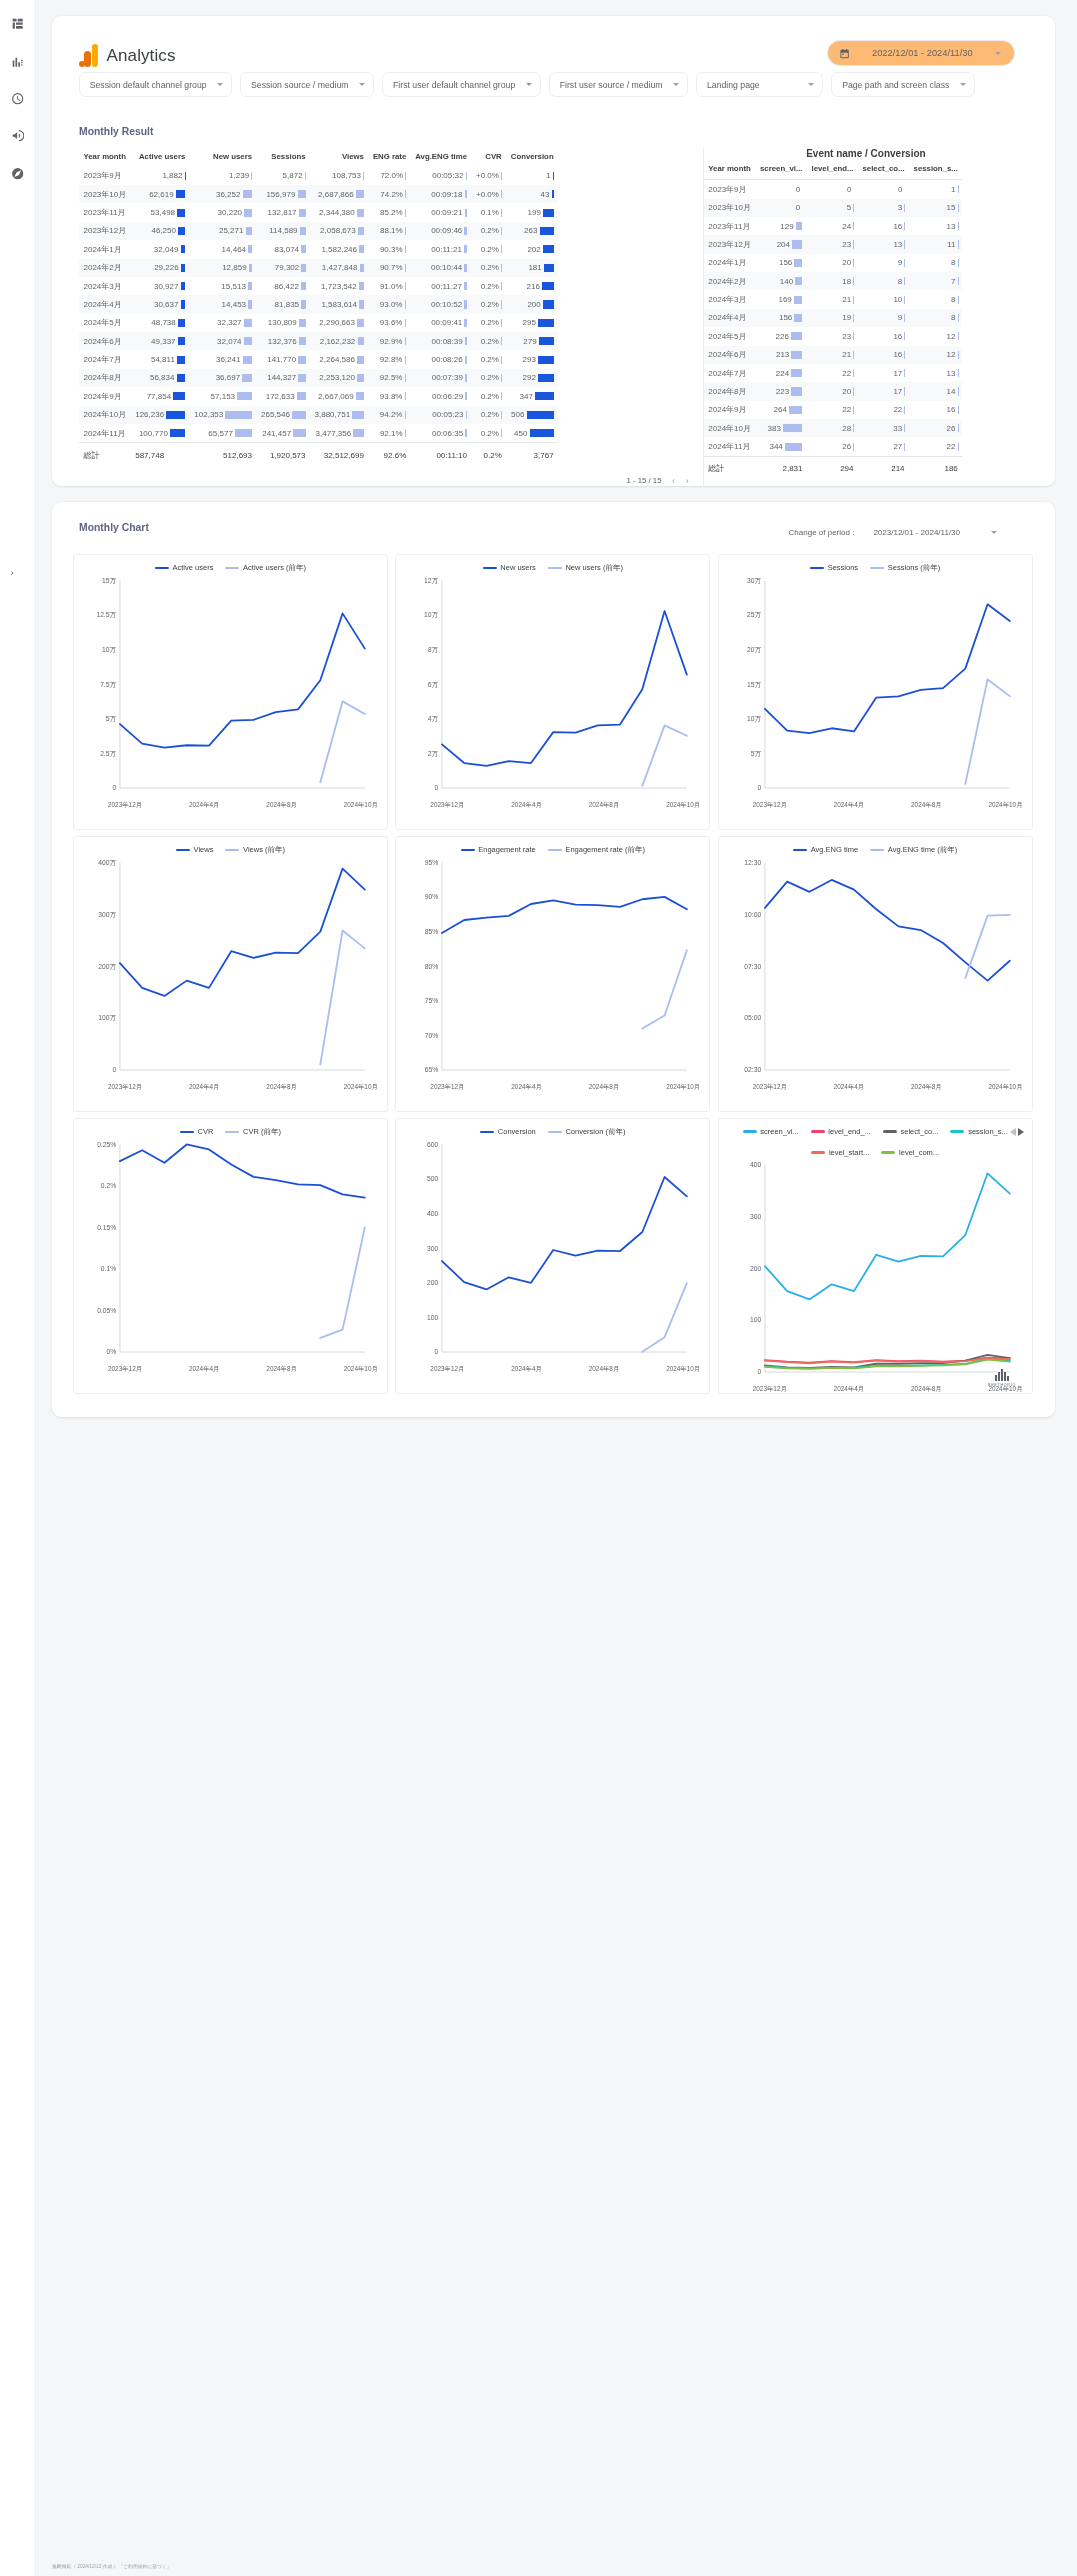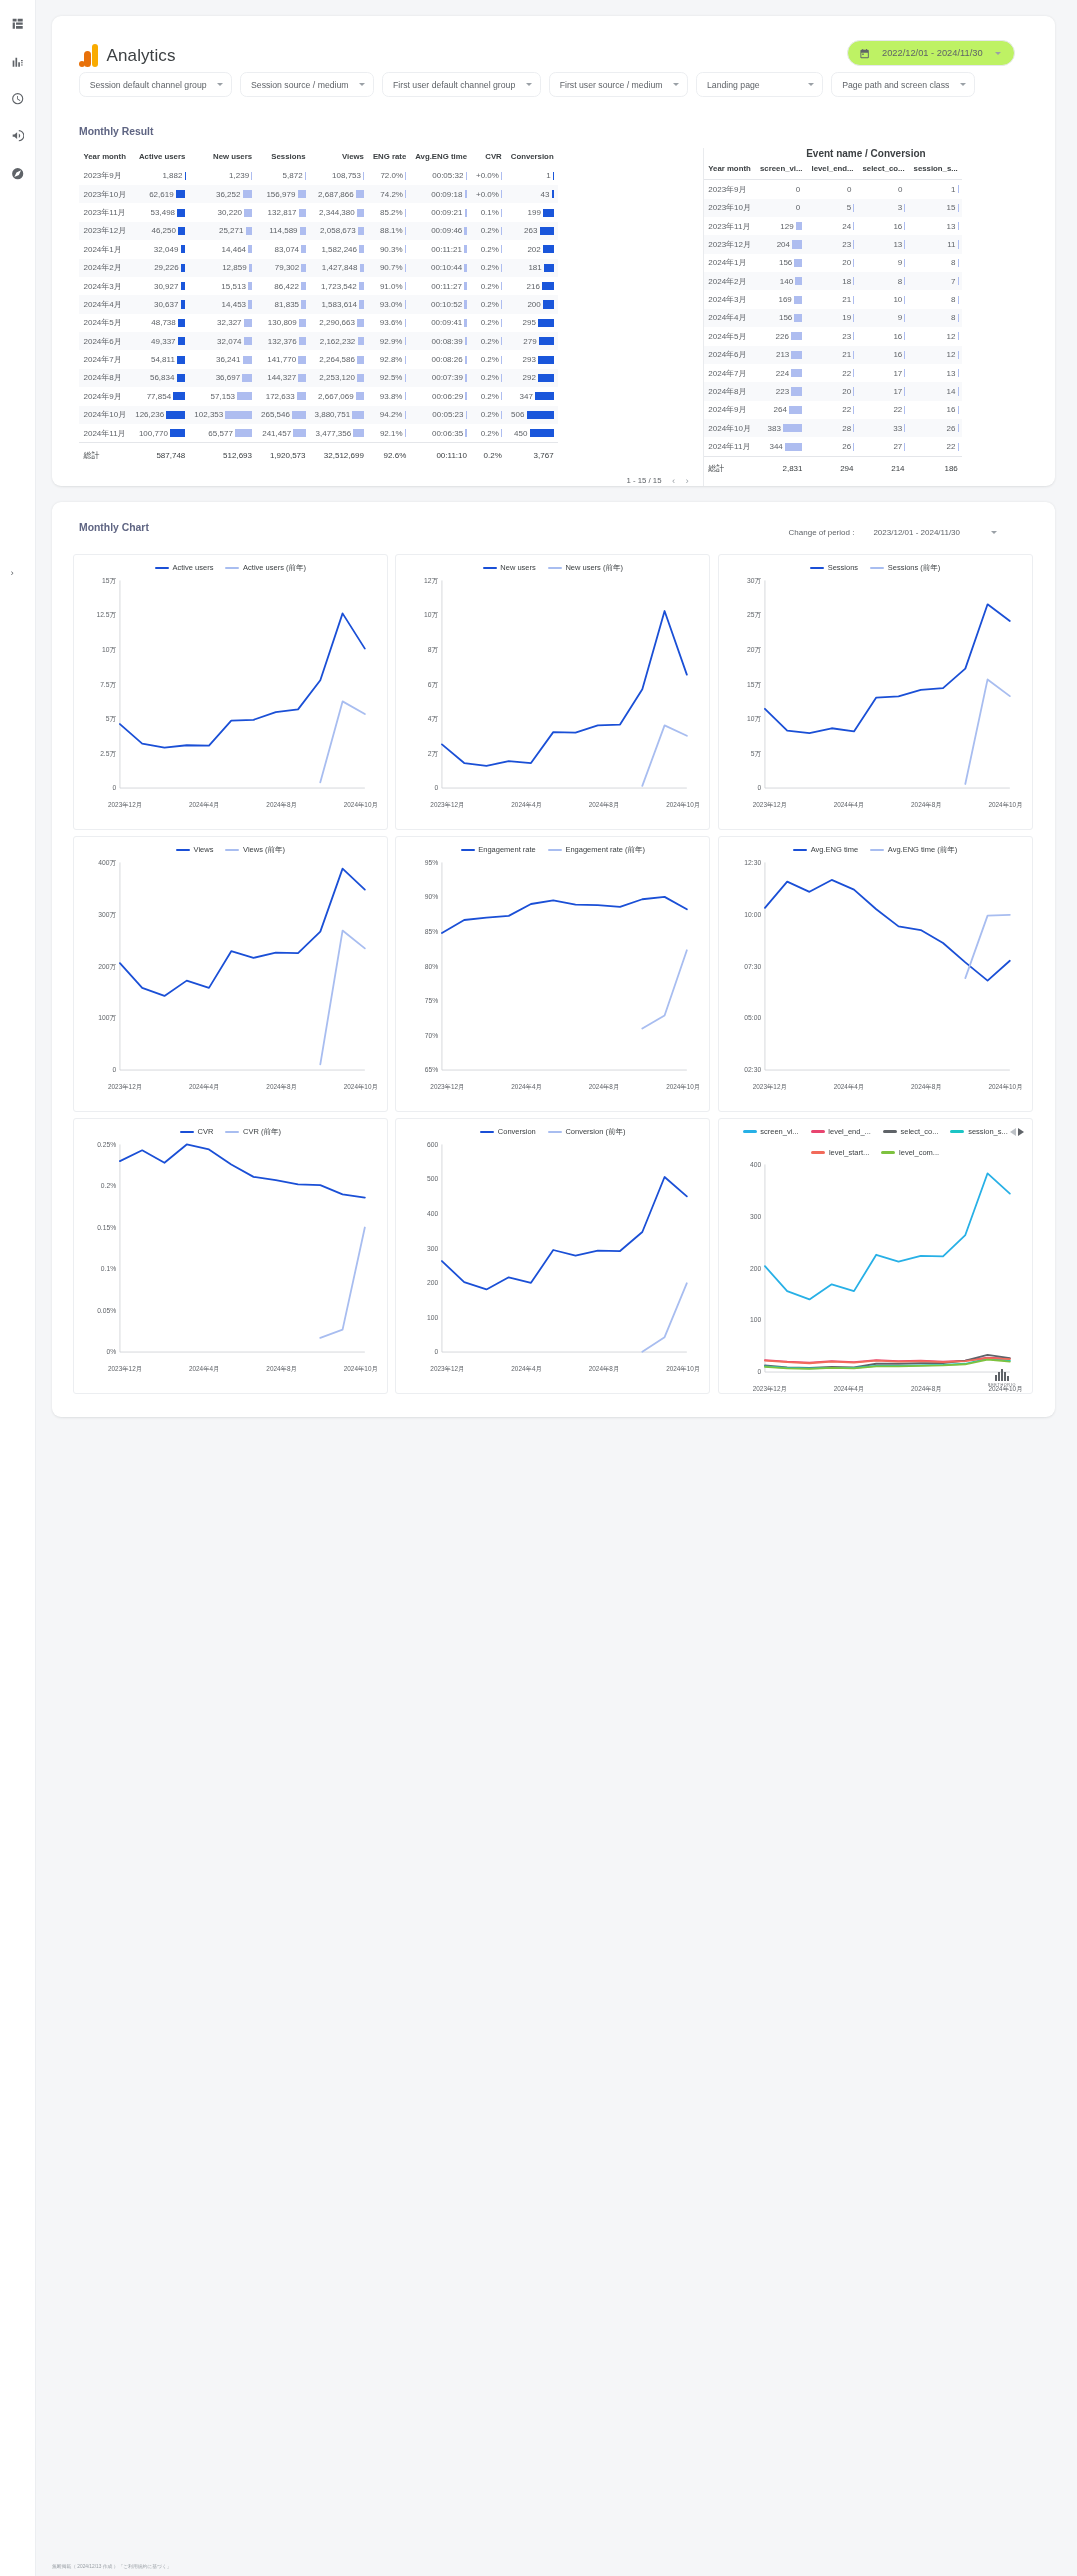--- a/index.html
+++ b/index.html
@@ -31,22 +31,22 @@
   .brand { position:absolute; left:27px; top:28px; display:flex; align-items:center; gap:8.2px; }
   .brand-logo { width:19.4px; height:22.4px; position:relative; }
   .brand-logo .b1 { position:absolute; left:12.7px; top:0; width:6.7px; height:22.4px; border-radius:3.7px; background:#f9ab00; }
   .brand-logo .b2 { position:absolute; left:5.2px; top:6.7px; width:6.7px; height:15.7px; border-radius:3.7px; background:#e8710a; }
   .brand-logo .b3 { position:absolute; left:0px; top:16.4px; width:6px; height:6px; border-radius:50%; background:#e8710a; }
   .brand-name { font-size:17px; color:#3c4043; letter-spacing:0.1px; }
 
   .daterange {
     position:absolute; right:40px; top:24px;
     border:0.7px solid #e6e8eb; border-radius:15px; height:26px;
-    display:flex; align-items:center; gap:12px; padding:0 13.4px 0 11.2px;
-    font-size:9.3px; color:#5f6368; background:#bef264;
+    display:flex; align-items:center; gap:22px; padding:0 13.4px 0 11.2px;
+    font-size:9.3px; color:#5f6368; background:#fdba74;
   }
   .daterange .cal svg { width:11.2px; height:11.2px; fill:#5f6368; display:block; }
   .caret { width:0;height:0;border-left:3px solid transparent;border-right:3px solid transparent;border-top:3.7px solid #9aa0a6; }
 
   .filters { position:absolute; left:27px; top:56px; display:flex; gap:8.2px; }
   .filter {
     border:0.7px solid #eceef1; border-radius:6.7px; height:25px; min-width:127px;
     display:flex; align-items:center; justify-content:space-between; gap:10.4px;
     padding:0 8.2px 0 9.7px; font-size:8.7px; color:#5f6368; background:#fff; white-space:nowrap;
   }
@@ -970,21 +970,21 @@
                     <div class="cellwrap">
                       <span>450</span>
                       <span class="bar dark" style="width: 24px;"></span>
                     </div>
                   </td>
                 </tr>
               </tbody>
             <tfoot>
                 <tr class="tfoot" id="lfoot">
                   <td class="lead">総計</td>
-                  <td style="text-align: right;">587,748</td>
+                  <td style="">587,748</td>
                   <td style="text-align: right;">512,693</td>
                   <td style="text-align: right;">1,920,573</td>
                   <td style="text-align: right;">32,512,699</td>
                   <td style="text-align: right;">92.6%</td>
                   <td style="text-align: right;">00:11:10</td>
                   <td style="text-align: right;">0.2%</td>
                   <td style="text-align: right;">3,767</td>
                 </tr>
               </tfoot>
           </table>

